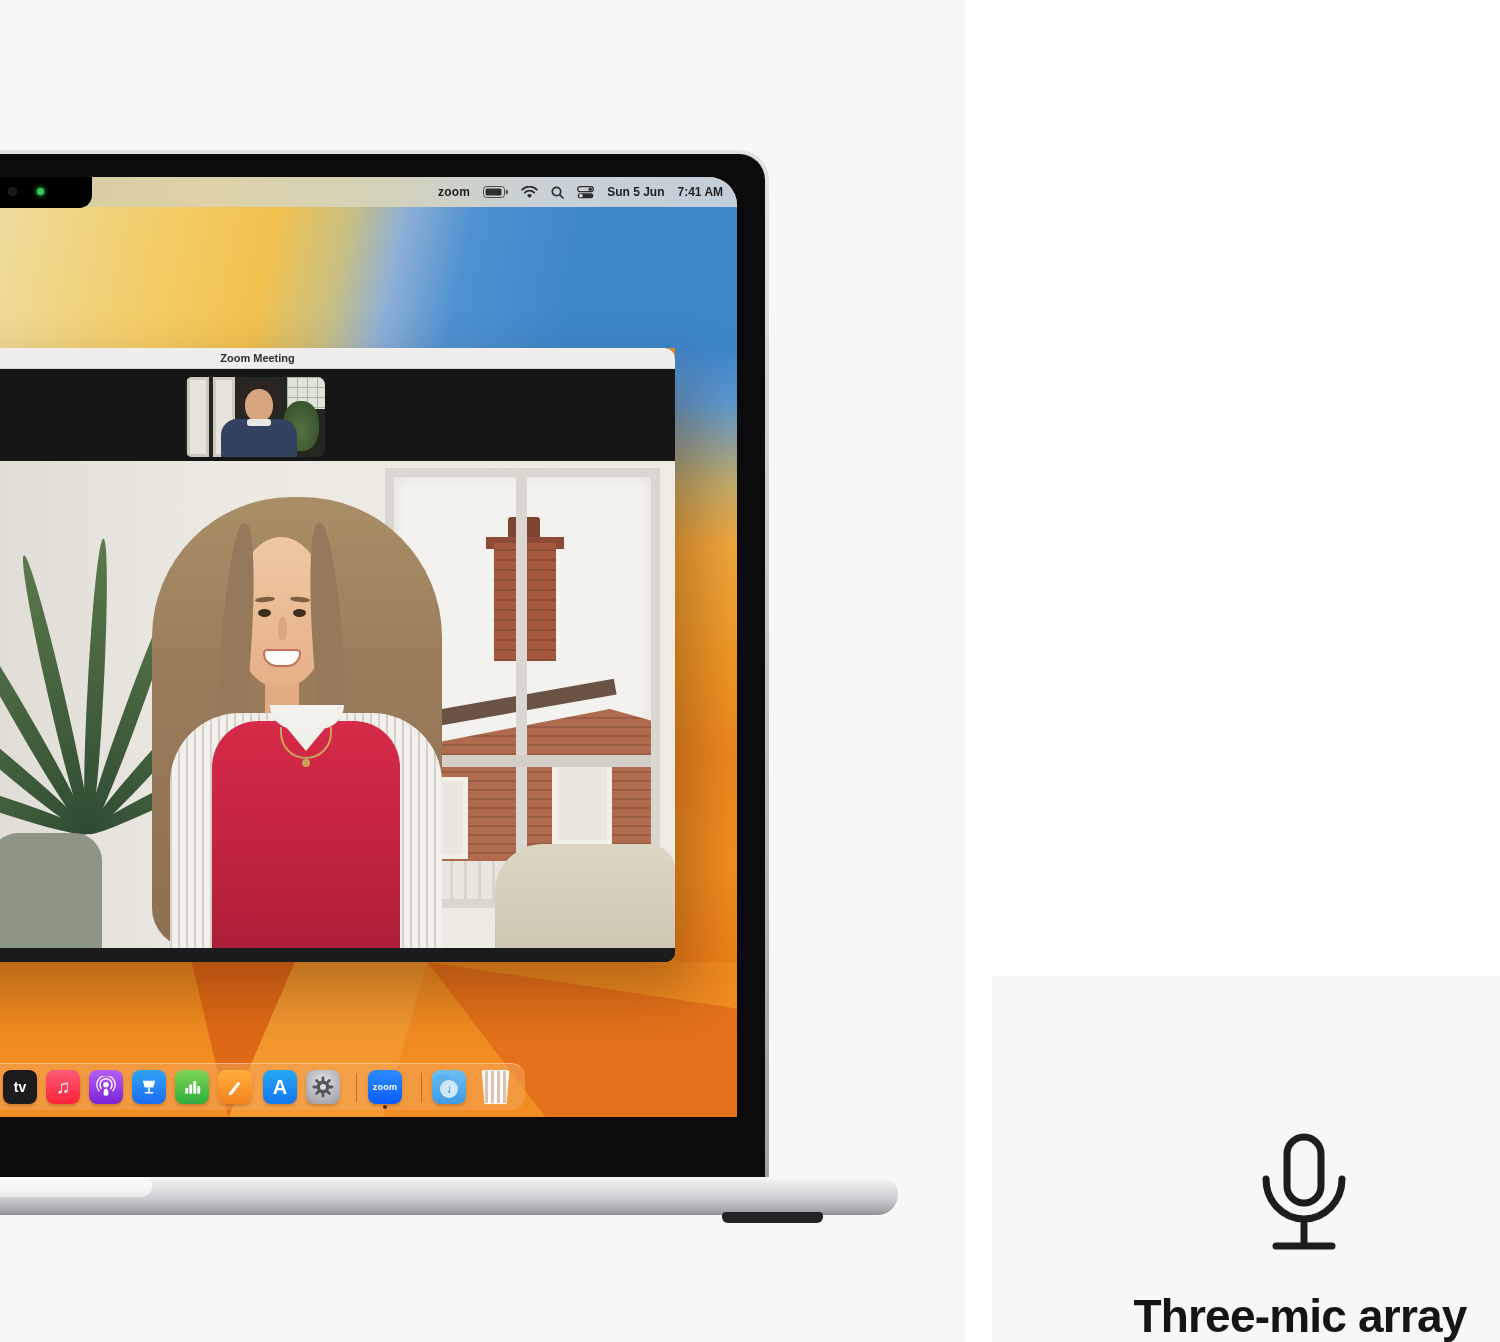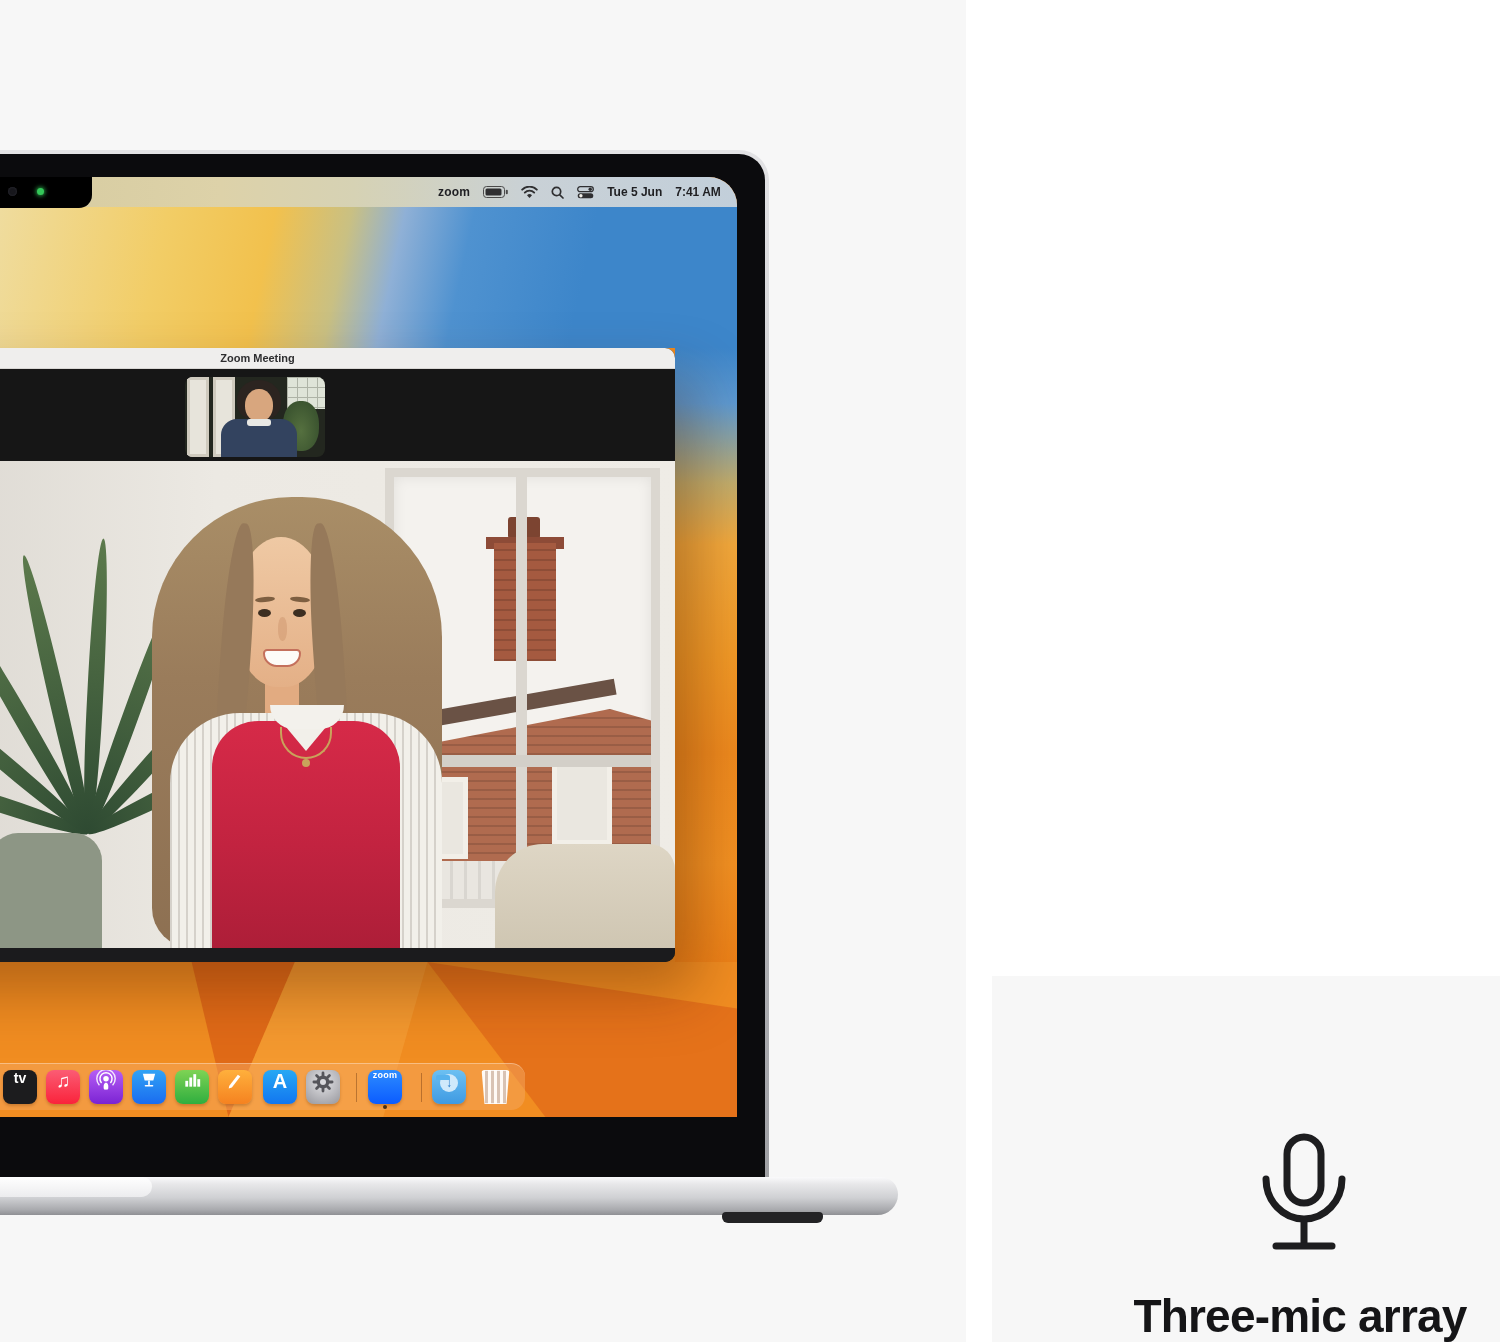--- a/index.html
+++ b/index.html
@@ -110,21 +110,21 @@
   .housewin { position:absolute; background:#eae7e0; border:5px solid #f2efe8; }
   #housewin-1 { left:28px; top:300px; width:46px; height:82px; }
   #housewin-2 { left:158px; top:280px; width:60px; height:88px; }
   #ledge { position:absolute; left:0; top:384px; width:257px; height:38px; background:#e9e6e0;
     background-image:repeating-linear-gradient(90deg,rgba(0,0,0,.07) 0 3px,transparent 3px 14px); }
   #sofa { left:655px; top:383px; width:180px; height:104px; background:linear-gradient(180deg,#ded6c5,#cfc6b2); border-radius:48px 26px 0 0; }
 
   
   #dock { left:0; top:886px; width:525px; height:47px; background:rgba(246,168,96,.5);
     border-top:1px solid rgba(255,255,255,.35); border-radius:0 14px 14px 0; }
-  .tile { position:absolute; top:6px; width:34px; height:34px; border-radius:8px; display:flex; justify-content:center;
+  .tile { position:absolute; top:6px; width:34px; height:34px; border-radius:8px; display:flex; align-items:center; justify-content:center;
     color:#fff; box-shadow:0 2px 3px rgba(90,40,0,.25); }
   .dsep { position:absolute; top:9px; width:1px; height:29px; background:rgba(100,50,15,.4); }
   #dk-tv { left:3px; background:#1c1c1e; font-size:14px; font-weight:700; }
   #dk-music { left:46px; background:linear-gradient(180deg,#fb5c74,#fa233b); font-size:19px; }
   #dk-podcasts { left:89px; background:linear-gradient(180deg,#b55ef5,#7b23d3); }
   #dk-keynote { left:132px; background:linear-gradient(180deg,#31a3f5,#1a6cf0); }
   #dk-numbers { left:175px; background:linear-gradient(180deg,#7ed354,#2fae3f); }
   #dk-pages { left:218px; background:linear-gradient(180deg,#ffb03c,#f58220); }
   #dk-appstore { left:263px; background:linear-gradient(180deg,#27a8f4,#1276f0); font-size:20px; font-weight:700; }
   #dk-settings { left:306px; background:radial-gradient(circle at 50% 35%,#e3e3e6,#97979d); }
@@ -247,21 +247,21 @@
             </svg>
         </span>
         <span class="gap">
           <svg width="17" height="13" viewBox="0 0 17 13">
               <rect x="0.7" y="0.7" width="15.6" height="5" rx="2.5" stroke="#2f2f31" stroke-width="1.3" fill="none"></rect>
               <circle cx="13.2" cy="3.2" r="1.7" fill="#2f2f31"></circle>
               <rect x="0.7" y="7.3" width="15.6" height="5" rx="2.5" fill="#2f2f31"></rect>
               <circle cx="3.9" cy="9.8" r="1.7" fill="#f2f0ea"></circle>
             </svg>
         </span>
-        <span class="gap mb-txt">Tue 5 Jun</span>
+        <span class="gap mb-txt">Sun 5 Jun</span>
         <span class="mb-txt">7:41 AM</span>
       </div>
       <div class="abs" id="notch">
         <div class="abs" id="cam-dot"></div>
         <div class="abs" id="led"></div>
       </div>
 
       <div class="abs" id="dock">
         <div class="tile" id="dk-tv">
             <span>tv</span>

